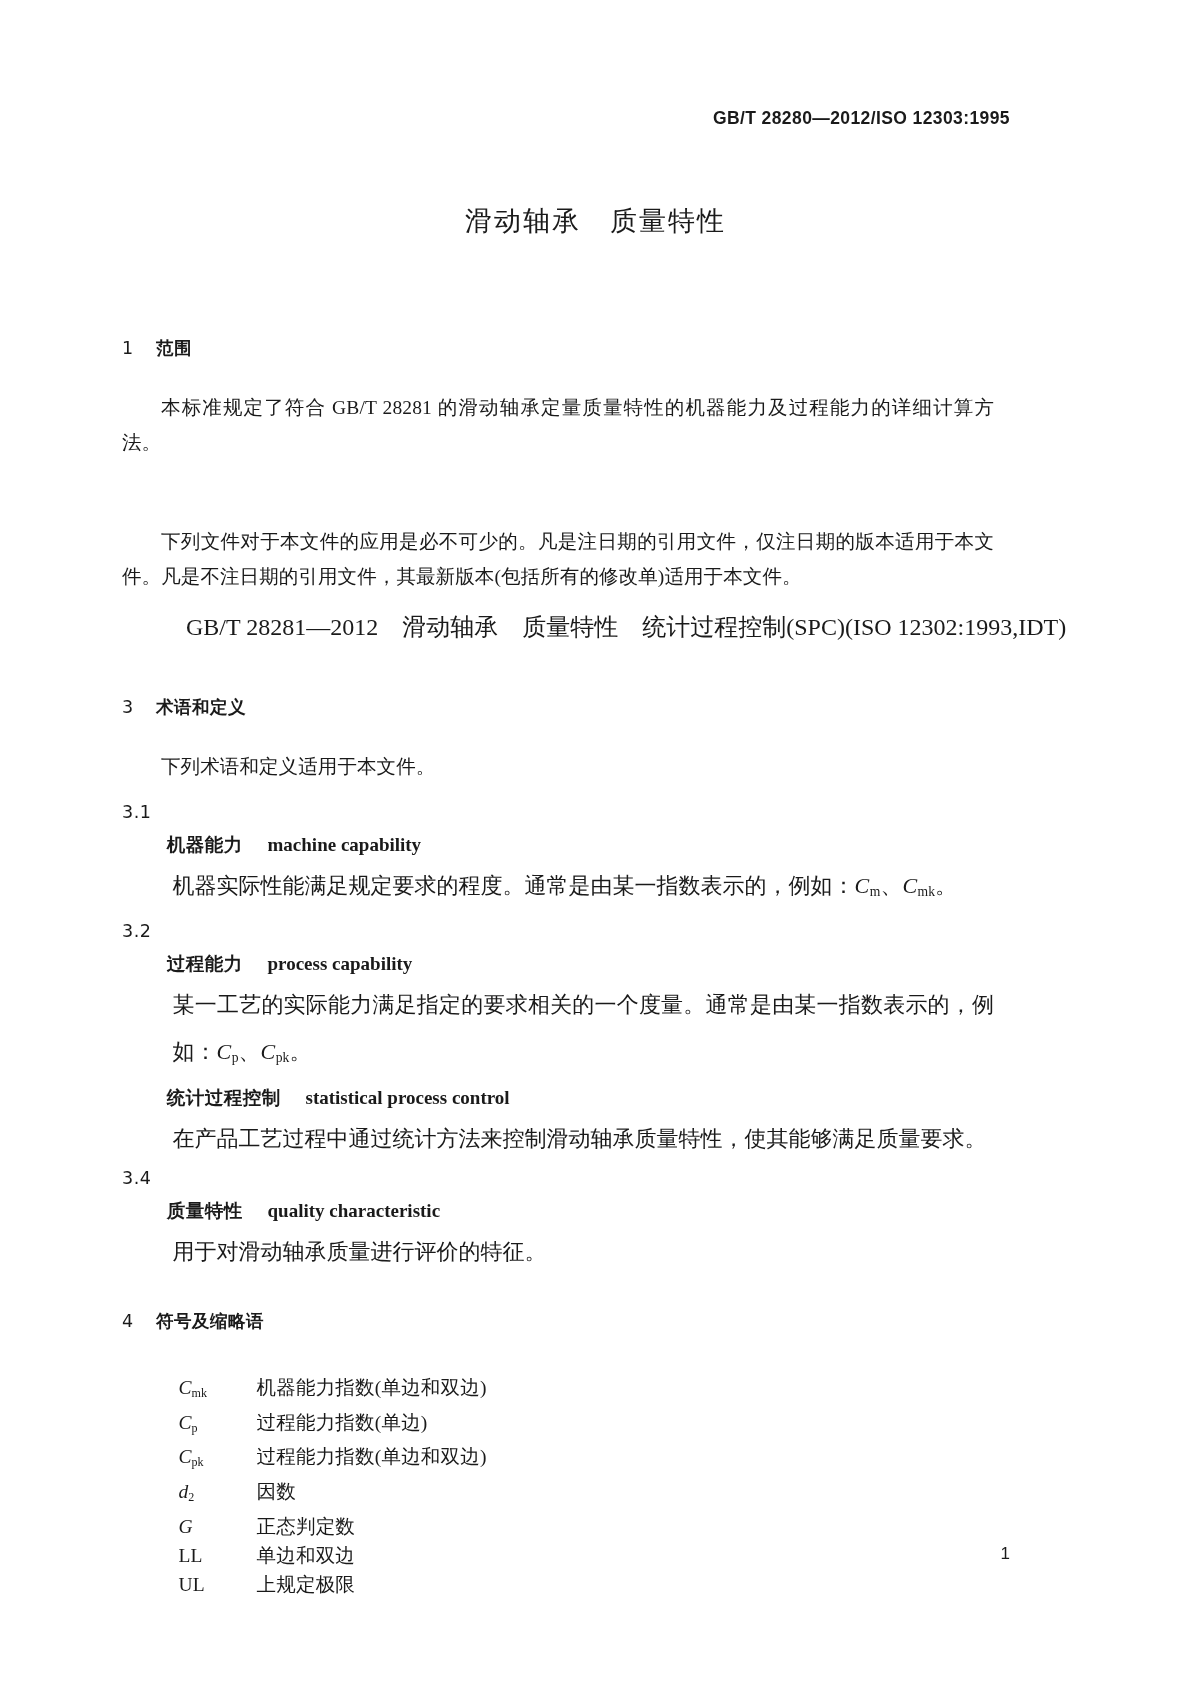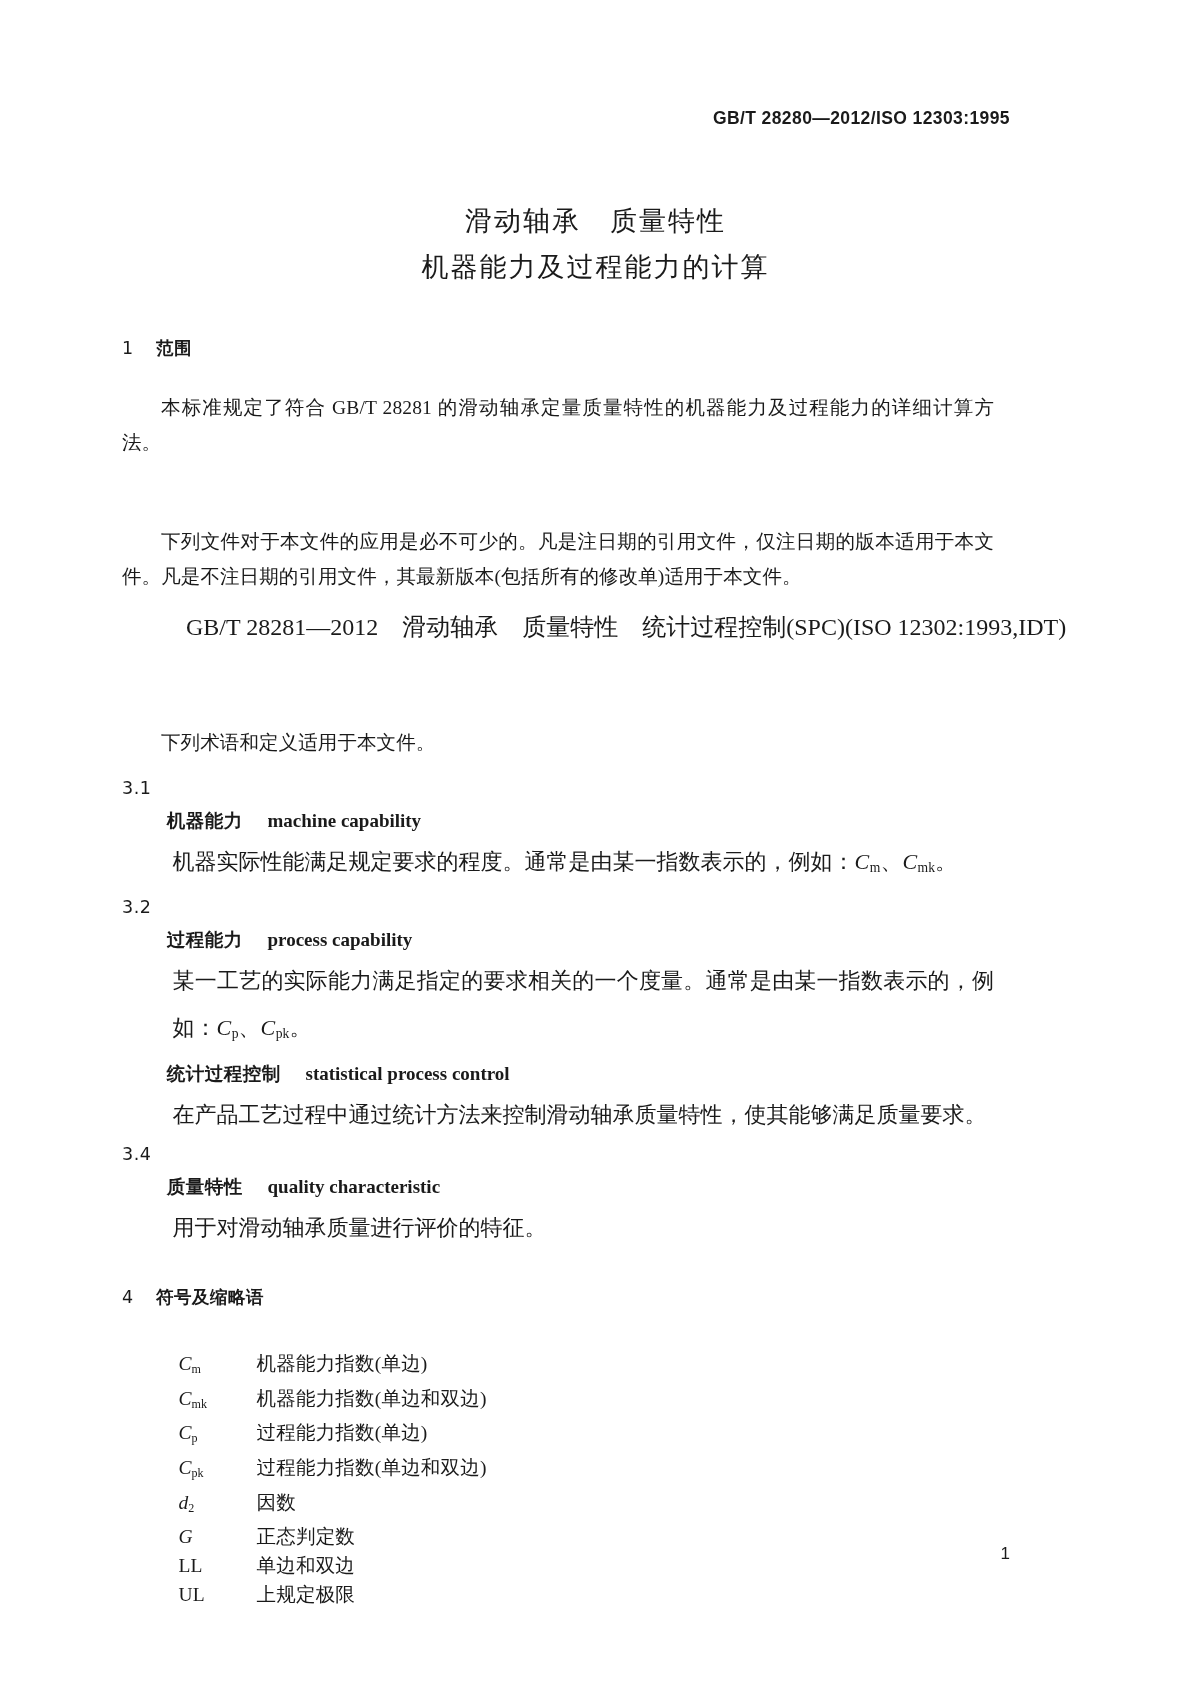--- a/index.html
+++ b/index.html
@@ -188,39 +188,41 @@
 </style>
 </head>
 <body>
 
 <div class="page">
 
   <div class="running-header">GB/T 28280—2012/ISO 12303:1995</div>
 
   <div class="doc-title">
     <span class="line1">滑动轴承　质量特性</span>
-    <span class="line2">机器能力及过程能力的计算</span>
   </div>
 
   <div class="content">
 
     <div class="clause-head">
       <span class="num">1</span><span>范围</span>
     </div>
     <div class="gap-after-head"></div>
     <p class="para indent">本标准规定了符合 GB/T 28281 的滑动轴承定量质量特性的机器能力及过程能力的详细计算方法。</p>
 
     <div class="gap-before-head"></div>
 
     <div class="gap-after-head"></div>
     <p class="para indent">下列文件对于本文件的应用是必不可少的。凡是注日期的引用文件，仅注日期的版本适用于本文件。凡是不注日期的引用文件，其最新版本(包括所有的修改单)适用于本文件。</p>
     <p class="ref-line">GB/T 28281—2012　滑动轴承　质量特性　统计过程控制(SPC)(ISO 12302:1993,IDT)</p>
 
     <div class="gap-before-head"></div>
 
+    <div class="clause-head">
+      <span class="num">3</span><span>术语和定义</span>
+    </div>
     <div class="gap-after-head"></div>
     <p class="para indent">下列术语和定义适用于本文件。</p>
 
     <div class="spacer-sm"></div>
 
     <p class="subnum">3.1</p>
     <p class="term-line">
       <span class="cn">机器能力</span><span class="en">machine capability</span>
     </p>
     <p class="term-def"><span>机器实际性能满足规定要求的程度。通常是由某一指数表示的，例如：</span><span class="var">C<sub>m</sub></span>、<span class="var">C<sub>mk</sub></span><span>。</span></p>
@@ -244,24 +246,20 @@
 
     <div class="gap-before-head"></div>
 
     <div class="clause-head">
       <span class="num">4</span><span>符号及缩略语</span>
     </div>
     <div class="spacer-lg"></div>
 
     <ul class="symbol-list" id="symbol-list">
         <li class="symbol-row">
-          <span class="sym italic">C<sub>m</sub></span>
-          <span class="desc">机器能力指数(单边)</span>
-        </li>
-        <li class="symbol-row">
           <span class="sym italic">C<sub>mk</sub></span>
           <span class="desc">机器能力指数(单边和双边)</span>
         </li>
         <li class="symbol-row">
           <span class="sym italic">C<sub>p</sub></span>
           <span class="desc">过程能力指数(单边)</span>
         </li>
         <li class="symbol-row">
           <span class="sym italic">C<sub>pk</sub></span>
           <span class="desc">过程能力指数(单边和双边)</span>

